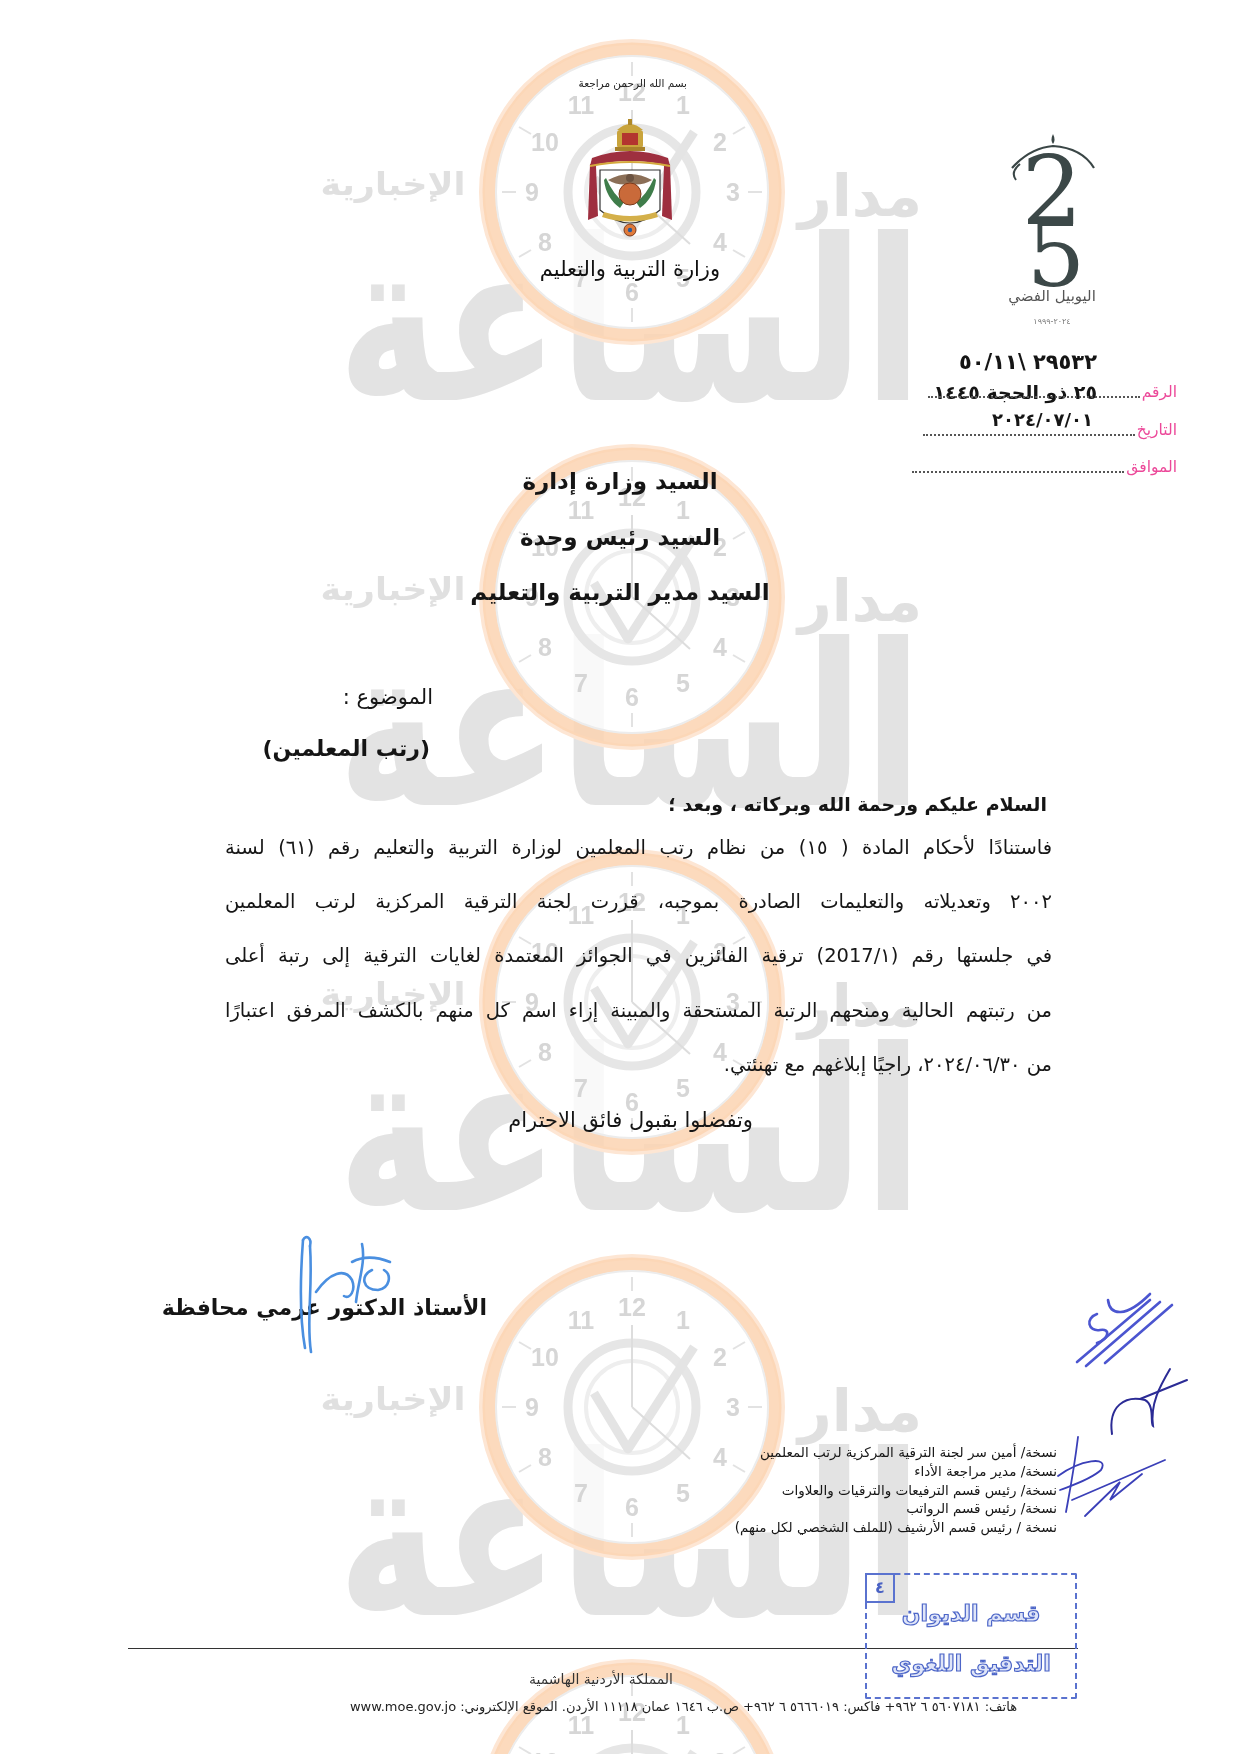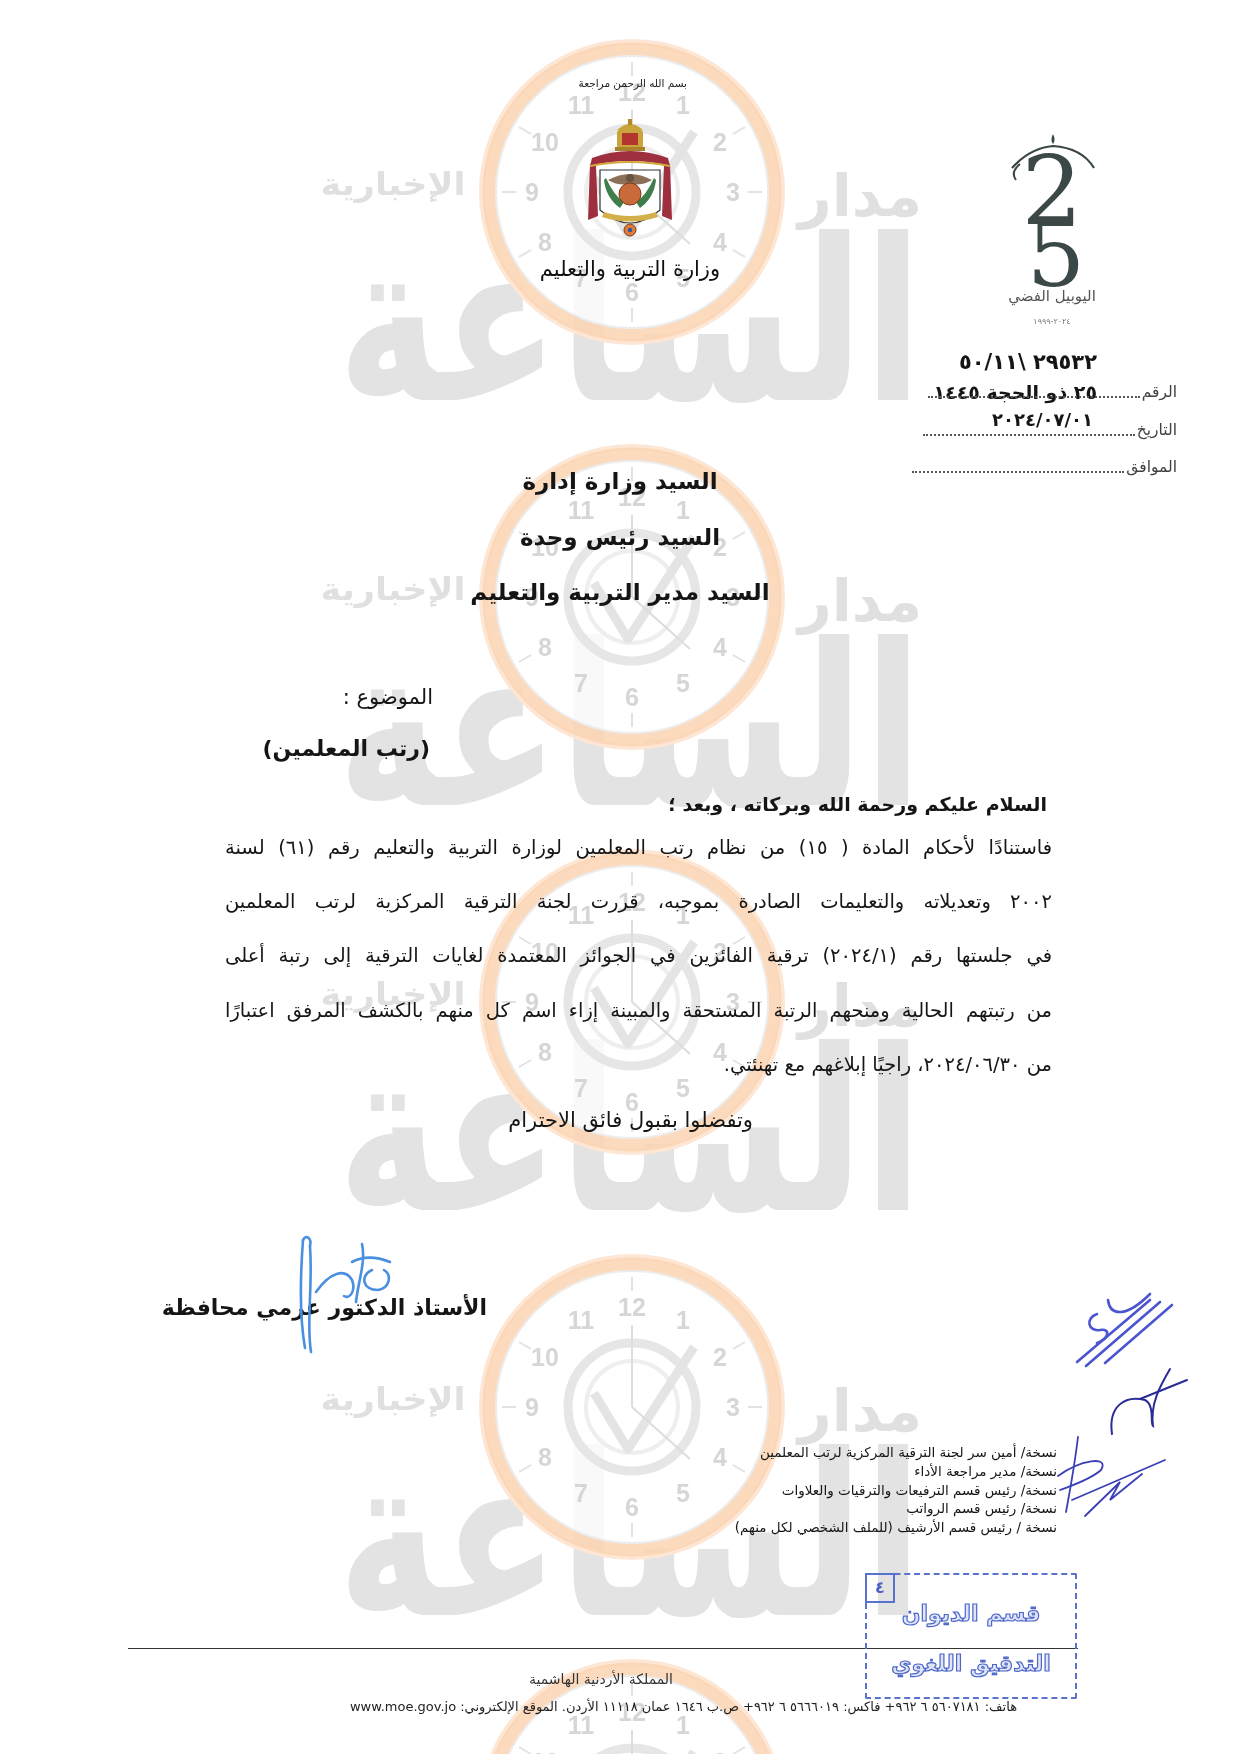--- a/index.html
+++ b/index.html
@@ -22,21 +22,21 @@
 
   
   .basmala { left:583px; top:77px; width:104px; text-align:center; font-size:10.5px; white-space:nowrap; color:#222; }
   .ministry-name { left:510px; top:257px; width:240px; text-align:center; font-size:21px; white-space:nowrap; color:#111; }
 
   
   .ref-number { right:143px; top:350px; font-size:21px; font-weight:bold; letter-spacing:2px; white-space:nowrap; }
   .ref-hijri  { right:143px; top:381px; font-size:19px; font-weight:bold; white-space:nowrap; }
   .ref-greg   { right:147px; top:409px; font-size:18px; font-weight:bold; letter-spacing:1px; white-space:nowrap; }
   .ref-row { right:63px; display:flex; align-items:flex-end; direction:rtl; height:22px; }
-  .ref-label { font-size:15.5px; line-height:22px; white-space:nowrap; color:#404040; }
+  .ref-label { font-size:15.5px; line-height:22px; white-space:nowrap; color:#ec4899; }
   .ref-dots { width:212px; border-bottom:2px dotted #555; margin-bottom:5px; margin-right:2px; }
 
   
   .recipient { left:420px; width:400px; text-align:center; font-size:23px; font-weight:bold; line-height:30px; white-space:nowrap; }
 
   
   .subject-label { right:807px; top:682px; font-size:21px; line-height:30px; white-space:nowrap; }
   .subject-value { right:810px; top:734px; font-size:22px; font-weight:bold; line-height:30px; white-space:nowrap; }
 
   .greeting { right:193px; top:789px; font-size:19px; font-weight:bold; line-height:30px; white-space:nowrap; }
@@ -192,21 +192,21 @@
   <div class="content recipient rtl" style="top:522px;">السيد رئيس وحدة</div>
   <div class="content recipient rtl" style="top:577px;">السيد مدير التربية والتعليم</div>
 
   <div class="content subject-label rtl">الموضوع :</div>
   <div class="content subject-value rtl">(رتب المعلمين)</div>
 
   <div class="content greeting rtl">السلام عليكم ورحمة الله وبركاته ، وبعد ؛</div>
 
   <div class="content body-line rtl" style="top:831px;">فاستنادًا لأحكام المادة ( ١٥) من نظام رتب المعلمين لوزارة التربية والتعليم رقم (٦١) لسنة</div>
   <div class="content body-line rtl" style="top:885px;">٢٠٠٢ وتعديلاته والتعليمات الصادرة بموجبه، قررت لجنة الترقية المركزية لرتب المعلمين</div>
-  <div class="content body-line rtl" style="top:939px;">في جلستها رقم (٢٠٢٤/١) ترقية الفائزين في الجوائز المعتمدة لغايات الترقية إلى رتبة أعلى</div>
+  <div class="content body-line rtl" style="top:939px;">في جلستها رقم (2017/١) ترقية الفائزين في الجوائز المعتمدة لغايات الترقية إلى رتبة أعلى</div>
   <div class="content body-line rtl" style="top:994px;">من رتبتهم الحالية ومنحهم الرتبة المستحقة والمبينة إزاء اسم كل منهم بالكشف المرفق اعتبارًا</div>
   <div class="content body-line last rtl" style="top:1048px;">من ٢٠٢٤/٠٦/٣٠، راجيًا إبلاغهم مع تهنئتي.</div>
 
   <div class="content closing rtl">وتفضلوا بقبول فائق الاحترام</div>
 
   <div class="content sig-name rtl">الأستاذ الدكتور عزمي محافظة</div>
 
   <div class="content copies rtl">
     <div class="copy-line">نسخة/ أمين سر لجنة الترقية المركزية لرتب المعلمين</div>
     <div class="copy-line">نسخة/ مدير مراجعة الأداء</div>

